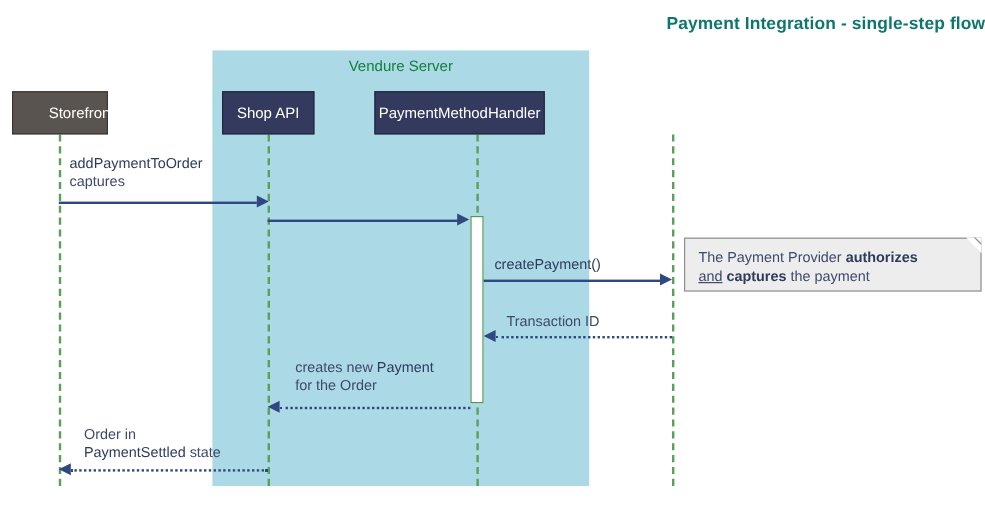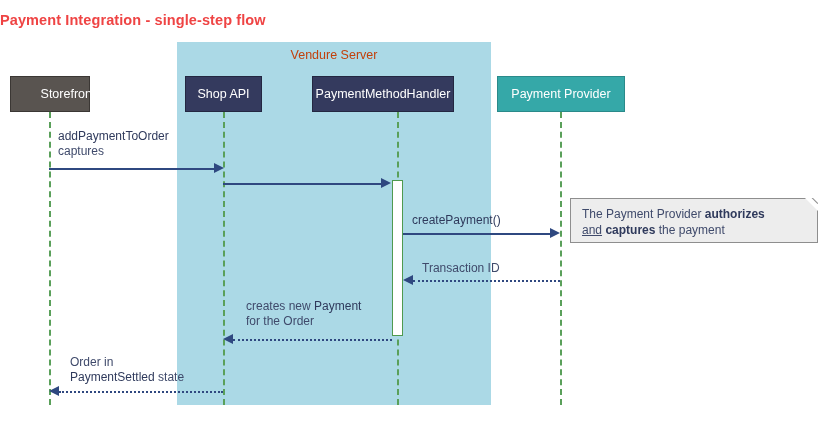--- a/index.html
+++ b/index.html
@@ -17,44 +17,44 @@
     background: #ffffff;
     overflow: hidden;
   }
 
   
   .diagram-title {
     position: absolute;
     left: 0;
     top: 12px;
     width: 821px;
-    text-align: left;
+    text-align: right;
     font-size: 14.5px;
     font-weight: bold;
-    color: #ef4444;
+    color: #0f766e;
     letter-spacing: 0.1px;
   }
 
   
   .group-box {
     position: absolute;
     left: 177px;
     top: 42px;
     width: 314px;
     height: 363px;
     background: #abd9e6;
   }
   .group-label {
     position: absolute;
     left: 177px;
     top: 48px;
     width: 314px;
     text-align: center;
     font-size: 12.5px;
-    color: #c2410c;
+    color: #15803d;
   }
 
   
   .lifeline {
     position: absolute;
     top: 112px;
     width: 0;
     border-left: 2px dashed #5aa05a;
     height: 293px;
   }
@@ -193,23 +193,20 @@
   </div>
 
   <div class="participant p-dark" style="left:185px; width:77px;">
     <span>Shop API</span>
   </div>
 
   <div class="participant p-dark" style="left:312px; width:142px;">
     <span>PaymentMethodHandler</span>
   </div>
 
-  <div class="participant p-teal" style="left:497px; width:128px;">
-    <span>Payment Provider</span>
-  </div>
 
   <div class="activation" style="left:392px; top:180px; width:11px; height:156px;"></div>
 
   <div class="msg-label" style="left:58px; top:129px;">
     <b>addPaymentToOrder</b><br>
     <span>captures</span>
   </div>
   <div class="arrow-line" style="left:49px; top:168px; width:165px;"></div>
   <div class="arrow-head right" style="left:214px; top:163px;"></div>
 

